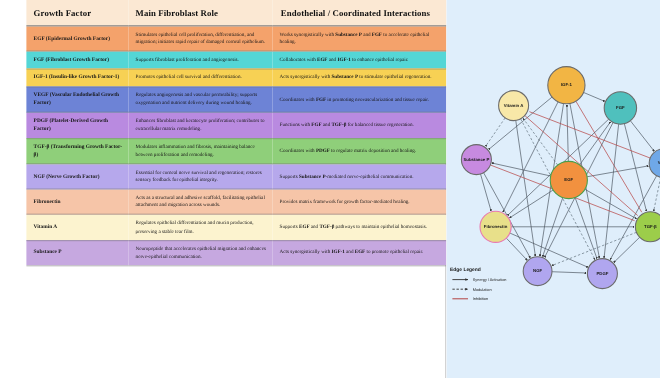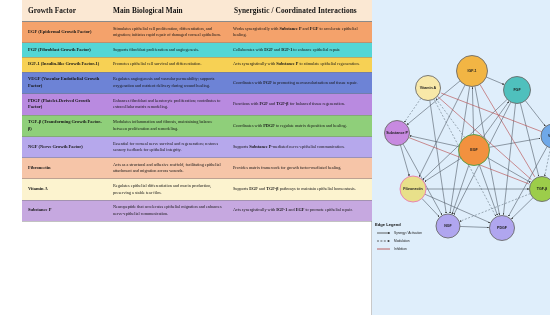--- a/index.html
+++ b/index.html
@@ -89,22 +89,22 @@
   <div id="table-panel">
     <table class="gf-table">
       <colgroup>
           <col class="c1">
           <col class="c2">
           <col class="c3">
         </colgroup>
       <thead>
         <tr>
           <th class="h1">Growth Factor</th>
-          <th class="h2">Main Biological Main</th>
-          <th class="h3">Synergistic / Coordinated Interactions</th>
+          <th class="h2">Main Fibroblast Role</th>
+          <th class="h3">Endothelial / Coordinated Interactions</th>
         </tr>
       </thead>
       <tbody id="table-body">
           <tr style="background: rgb(244, 162, 107);">
             <td class="name">EGF (Epidermal Growth Factor)</td>
             <td>Stimulates epithelial cell proliferation, differentiation, and migration; initiates rapid repair of damaged corneal epithelium.</td>
             <td>Works synergistically with <b>Substance P</b> and <b>FGF</b> to accelerate epithelial healing.</td>
           </tr>
           <tr style="background: rgb(84, 214, 214);">
             <td class="name">FGF (Fibroblast Growth Factor)</td>

